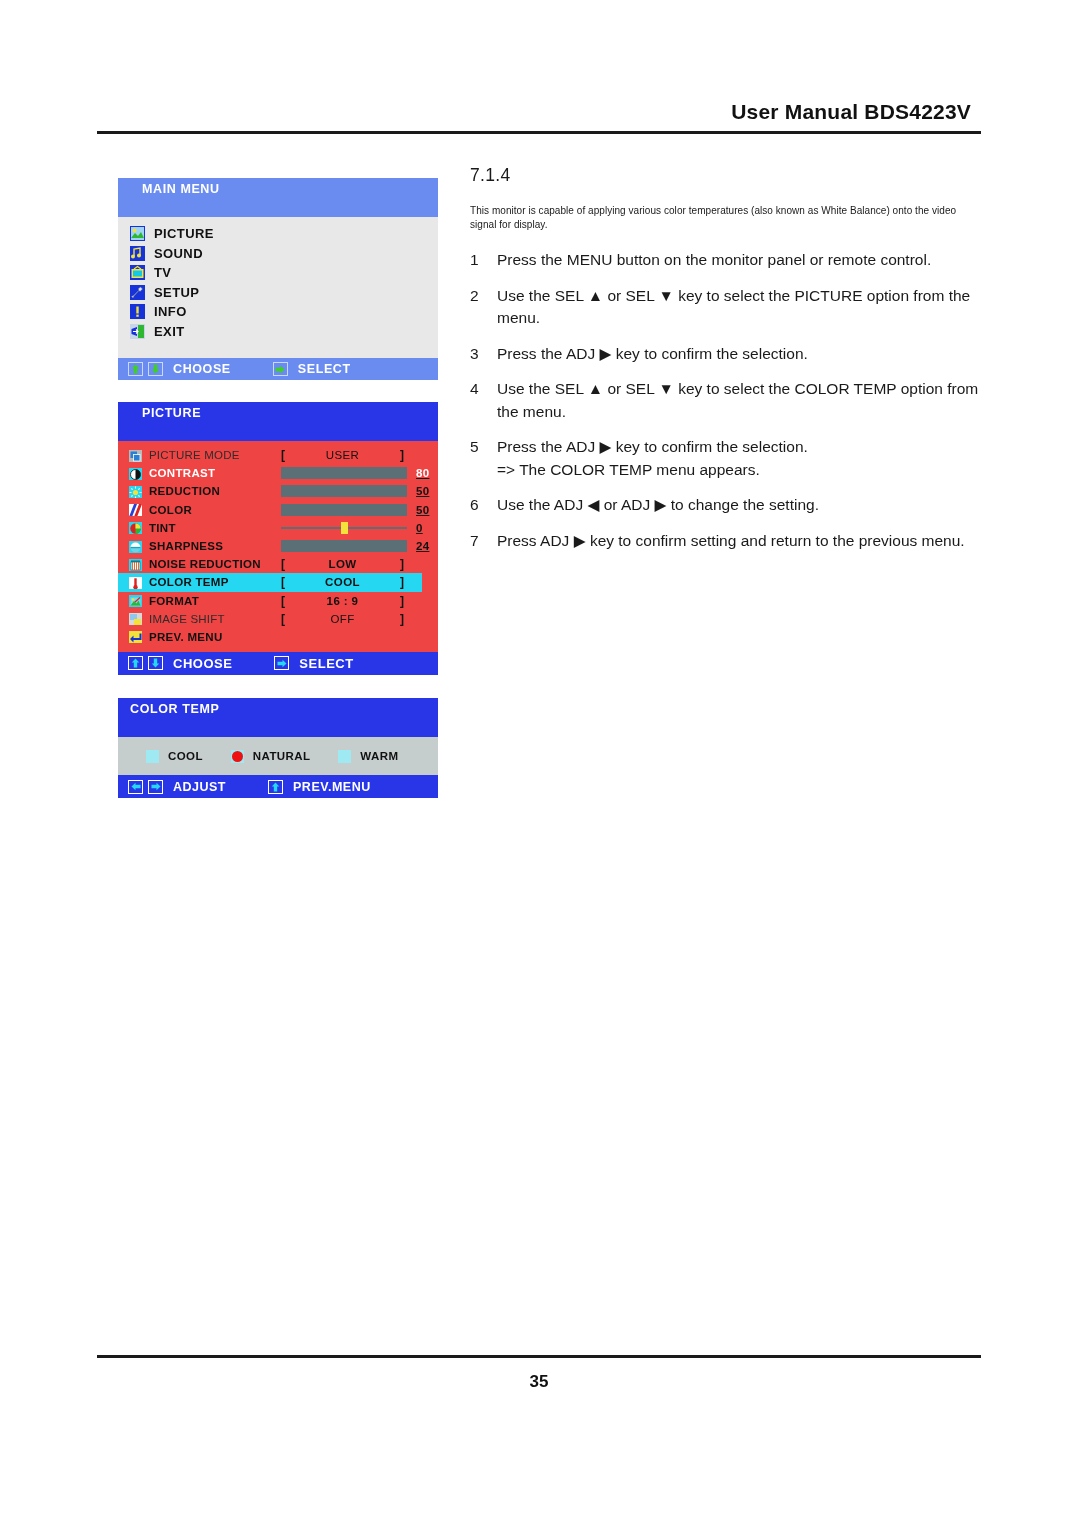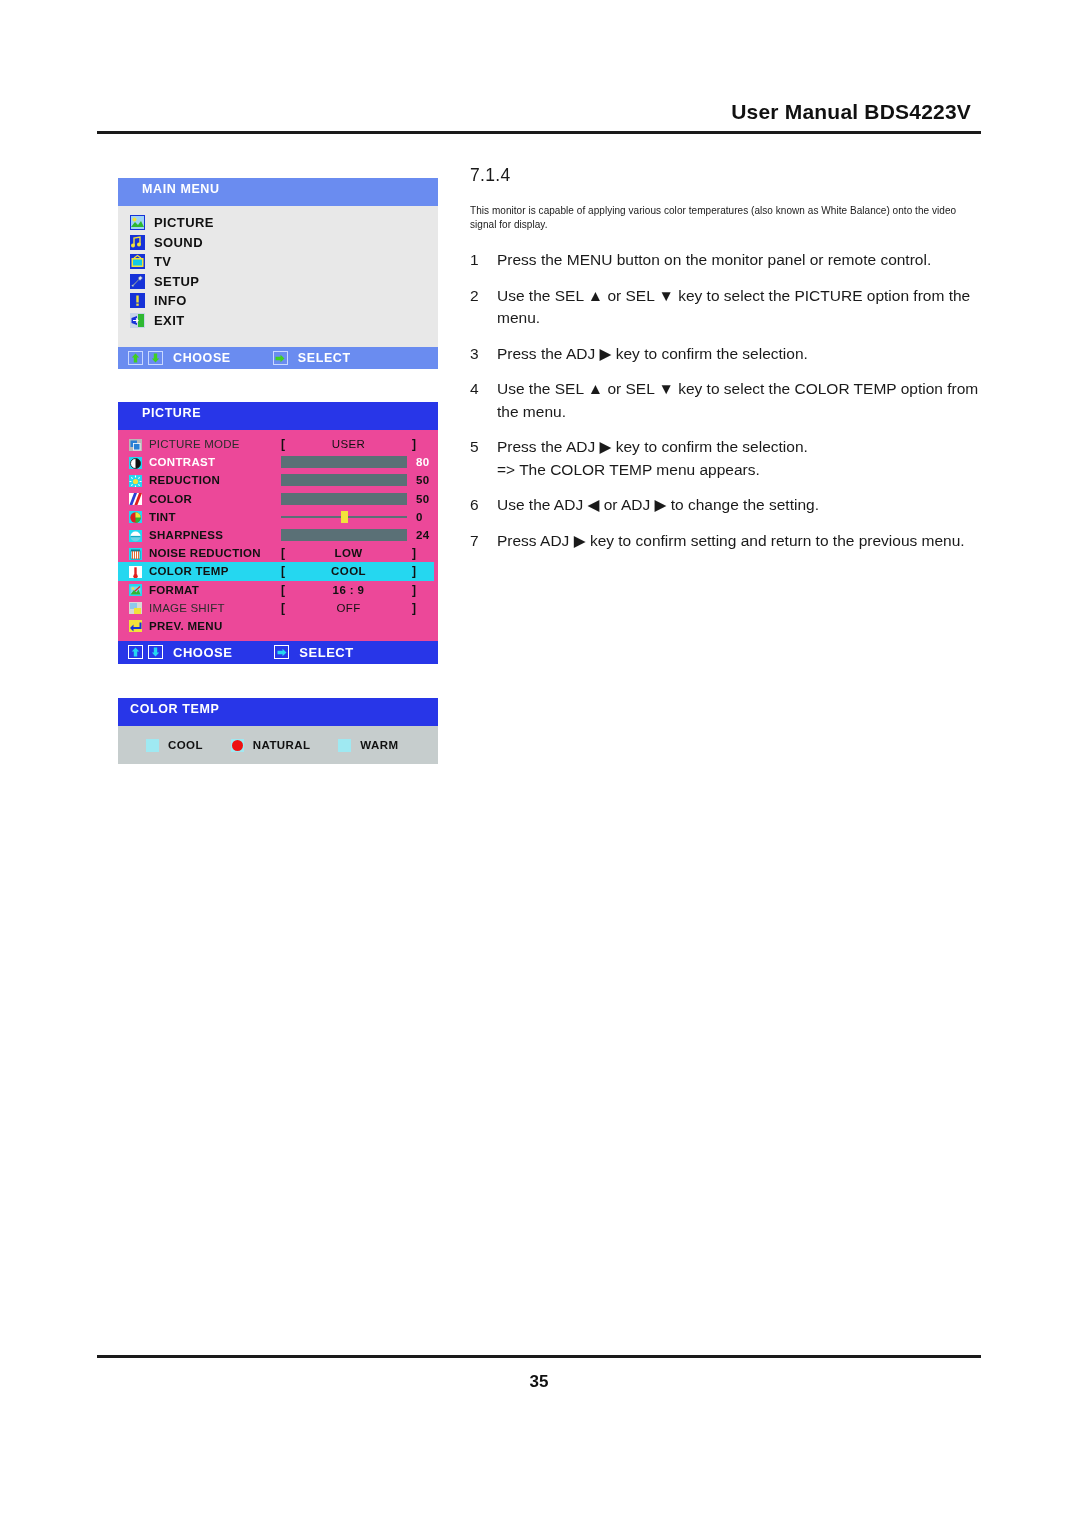--- a/index.html
+++ b/index.html
@@ -97,21 +97,21 @@
 
   
   .osd { position: absolute; left: 118px; width: 320px; }
 
   .osd-title {
     font-size: 12.5px;
     font-weight: bold;
     color: #ffffff;
     letter-spacing: 0.6px;
     padding: 5px 0 15px 24px;
-    height: 28px;
+    height: 39px;
     line-height: 12px;
   }
 
   
   #main-menu { top: 178px; }
   #main-menu .osd-title { background: #6a8cf0; }
   #main-menu .osd-body {
     background: #e8e8e8;
     padding: 7px 0 10px 0;
     min-height: 141px;
@@ -143,21 +143,21 @@
     padding-left: 10px;
     color: #fff;
     font-size: 12.5px;
     font-weight: bold;
     letter-spacing: 0.6px;
   }
 
   
   #picture-menu { top: 402px; }
   #picture-menu .osd-title { background: #2836e8; }
-  #picture-menu .osd-body { background: #ec4899; padding: 5px 4px 6px 0; }
+  #picture-menu .osd-body { background: #ef4444; padding: 5px 16px 6px 0; }
   #picture-menu .osd-foot {
     background: #2836e8;
     height: 23px;
     display: flex;
     align-items: center;
     padding-left: 10px;
     color: #fff;
     font-size: 13px;
     font-weight: bold;
     letter-spacing: 0.5px;
@@ -203,20 +203,21 @@
     color: #111;
     letter-spacing: 0.4px;
   }
   .brk .val.dim { font-weight: normal; }
 
   .bar-wrap {
     flex: 1 1 auto;
     display: flex;
     align-items: flex-start;
     padding-right: 4px;
+    text-decoration: underline;
   }
   .bar-track {
     width: 126px;
     height: 12px;
     background: #5a7076;
     position: relative;
   }
   .bar-fill { height: 100%; background: #f7f0a3; }
   .bar-num {
     width: 30px;
@@ -637,20 +638,43 @@
         </span>
       <span class="ct-label">NATURAL</span>
     </span>
 
     <span class="ct-opt">
       <span class="ct-box"></span>
       <span class="ct-label">WARM</span>
     </span>
 
   </div>
+  <div class="osd-foot">
+    <span class="foot-grp">
+      <span class="keycap">
+        <svg width="10" height="9" viewBox="0 0 10 9">
+            <path d="M0.5 4.5 L4.5 0.8 L4.5 2.8 L9.5 2.8 L9.5 6.2 L4.5 6.2 L4.5 8.2 Z" fill="#25d7f0"></path>
+          </svg>
+      </span>
+      <span class="keycap">
+        <svg width="10" height="9" viewBox="0 0 10 9">
+            <path d="M9.5 4.5 L5.5 0.8 L5.5 2.8 L0.5 2.8 L0.5 6.2 L5.5 6.2 L5.5 8.2 Z" fill="#25d7f0"></path>
+          </svg>
+      </span>
+      <span class="foot-text">ADJUST</span>
+    </span>
+    <span class="foot-grp">
+      <span class="keycap">
+        <svg width="9" height="10" viewBox="0 0 9 10">
+            <path d="M4.5 0.5 L8.2 4.5 L6.2 4.5 L6.2 9.5 L2.8 9.5 L2.8 4.5 L0.8 4.5 Z" fill="#25d7f0"></path>
+          </svg>
+      </span>
+      <span class="foot-text">PREV.MENU</span>
+    </span>
+  </div>
 </div>
 
 <div class="content">
   <div class="sec-head">
     <span class="sec-num">7.1.4</span>
   </div>
   <div class="para">This monitor is capable of applying various color temperatures (also known as White Balance) onto the video signal for display.</div>
 
   <div class="steps">
     <div class="step">

